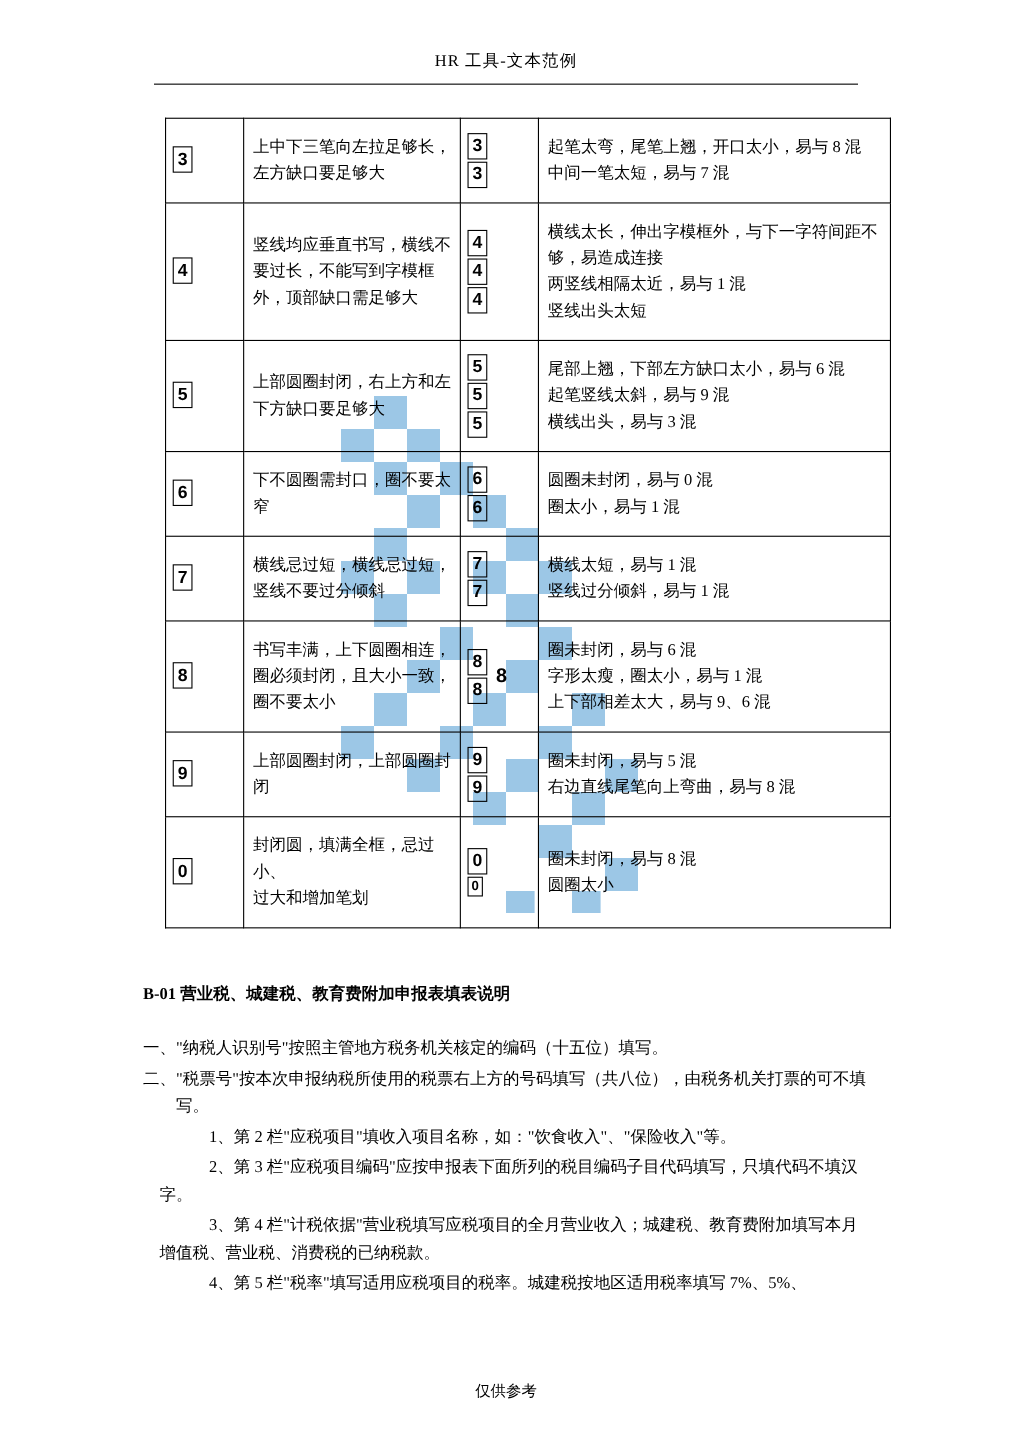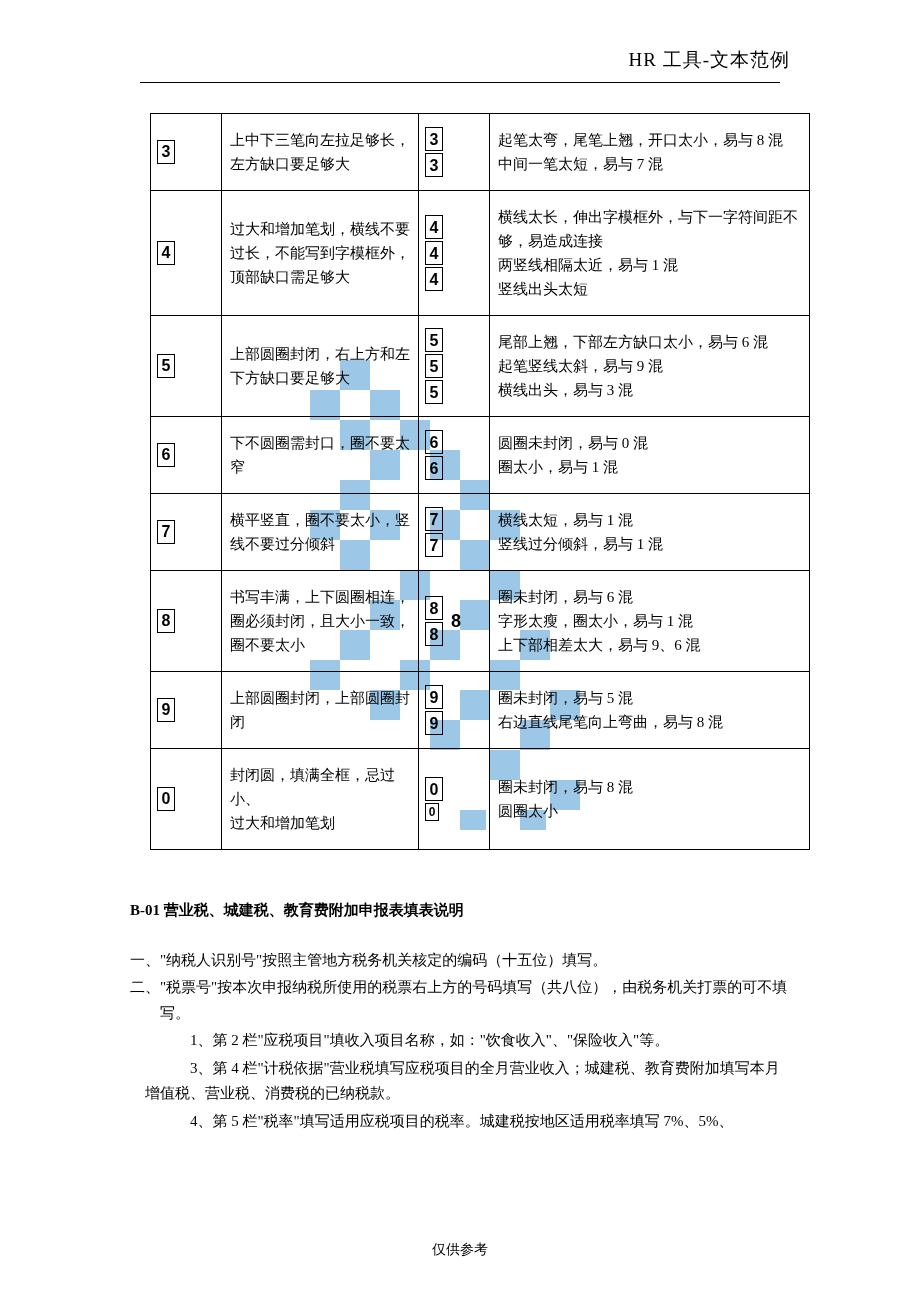--- a/index.html
+++ b/index.html
@@ -13,22 +13,22 @@
   }
   .page {
     width: 920px;
     min-height: 1302px;
     margin: 0 auto;
     box-sizing: border-box;
     padding: 44px 130px 40px 130px;
     position: relative;
   }
   .header {
-    text-align: right;
-    font-size: 19px;
+    text-align: center;
+    font-size: 15px;
     letter-spacing: 1px;
     margin-bottom: 6px;
   }
   .hrule {
     border: none;
     border-top: 1.5px solid #000;
     margin: 0 10px 30px 10px;
   }
   table.digit-table {
     border-collapse: collapse;
@@ -85,21 +85,21 @@
     margin-top: 48px;
     margin-bottom: 24px;
   }
   .body-text p { margin: 0 0 2px 0; }
   .body-text .indent1 { text-indent: 0; }
   .body-text .indent2 { padding-left: 2em; text-indent: 2em; }
   .footer {
     text-align: center;
     font-size: 14px;
     position: absolute;
-    bottom: 40px;
+    bottom: 24px;
     left: 0; right: 0;
   }
   
   .watermark {
     position: absolute;
     left: 300px; top: 300px;
     width: 360px; height: 520px;
     pointer-events: none;
     z-index: 0;
   }
@@ -160,21 +160,21 @@
             <td class="col-wrong">
               <div class="glyph-stack">
                 <span class="glyph">3</span>
                 <span class="glyph">3</span>
               </div>
             </td>
             <td>起笔太弯，尾笔上翘，开口太小，易与 8 混<br>中间一笔太短，易与 7 混</td>
           </tr>
           <tr>
             <td class="col-sample"><span class="glyph">4</span></td>
-            <td class="col-rule">过大和增加笔划，横线不要过长，不能写到字模框外，顶部缺口需足够大</td>
+            <td class="col-rule">竖线均应垂直书写，横线不要过长，不能写到字模框外，顶部缺口需足够大</td>
             <td class="col-wrong">
               <div class="glyph-stack">
                 <span class="glyph">4</span>
                 <span class="glyph">4</span>
                 <span class="glyph">4</span>
               </div>
             </td>
             <td>横线太长，伸出字模框外，与下一字符间距不够，易造成连接<br>两竖线相隔太近，易与 1 混<br>竖线出头太短</td>
           </tr>
           <tr>
@@ -195,21 +195,21 @@
             <td class="col-wrong">
               <div class="glyph-stack">
                 <span class="glyph">6</span>
                 <span class="glyph">6</span>
               </div>
             </td>
             <td>圆圈未封闭，易与 0 混<br>圈太小，易与 1 混</td>
           </tr>
           <tr>
             <td class="col-sample"><span class="glyph">7</span></td>
-            <td class="col-rule">横平竖直，圈不要太小，竖线不要过分倾斜</td>
+            <td class="col-rule">横线忌过短，横线忌过短，竖线不要过分倾斜</td>
             <td class="col-wrong">
               <div class="glyph-stack">
                 <span class="glyph">7</span>
                 <span class="glyph">7</span>
               </div>
             </td>
             <td>横线太短，易与 1 混<br>竖线过分倾斜，易与 1 混</td>
           </tr>
           <tr>
             <td class="col-sample"><span class="glyph">8</span></td>
@@ -252,20 +252,23 @@
 
     <div class="section-title">B-01 营业税、城建税、教育费附加申报表填表说明</div>
 
     <div class="body-text">
       <p class="indent1">一、"纳税人识别号"按照主管地方税务机关核定的编码（十五位）填写。</p>
       <p class="indent1" style="padding-left:0;text-indent:0;">
         <span style="display:block;padding-left:2em;text-indent:-2em;">二、"税票号"按本次申报纳税所使用的税票右上方的号码填写（共八位），由税务机关打票的可不填写。</span>
       </p>
       <p class="indent2">1、第 2 栏"应税项目"填收入项目名称，如："饮食收入"、"保险收入"等。</p>
       <p style="padding-left:0em;">
+        <span style="display:block;padding-left:1em;text-indent:3em;">2、第 3 栏"应税项目编码"应按申报表下面所列的税目编码子目代码填写，只填代码不填汉字。</span>
+      </p>
+      <p style="padding-left:0em;">
         <span style="display:block;padding-left:1em;text-indent:3em;">3、第 4 栏"计税依据"营业税填写应税项目的全月营业收入；城建税、教育费附加填写本月增值税、营业税、消费税的已纳税款。</span>
       </p>
       <p class="indent2">4、第 5 栏"税率"填写适用应税项目的税率。城建税按地区适用税率填写 7%、5%、</p>
     </div>
 
   </div>
 
   <div class="footer">仅供参考</div>
 </div>
 

